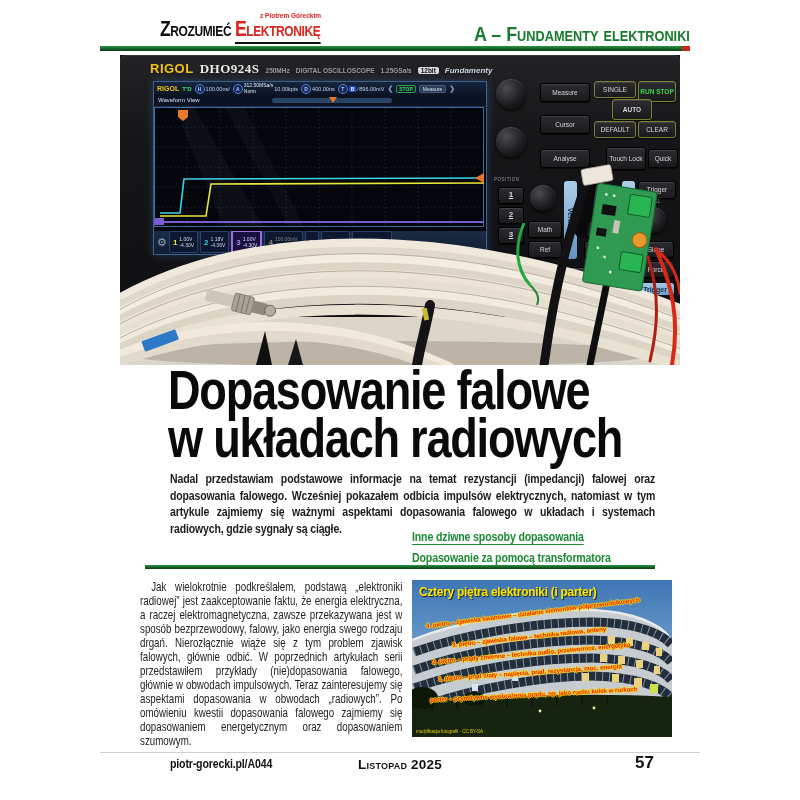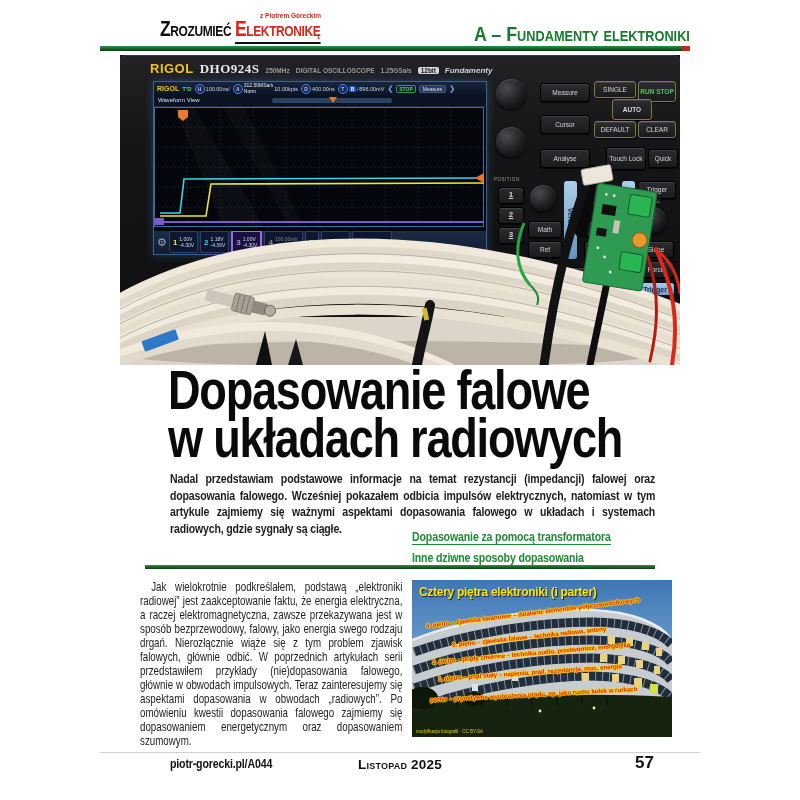--- a/index.html
+++ b/index.html
@@ -372,22 +372,22 @@
     <div>Dopasowanie falowe</div>
     <div>w układach radiowych</div>
   </div>
 
   <div class="lead">Nadal przedstawiam podstawowe informacje na temat rezystancji (impedancji) falowej oraz dopasowania falowego. Wcześniej pokazałem odbicia impulsów elektrycznych, natomiast w tym artykule zajmiemy się ważnymi aspektami dopasowania falowego w układach i systemach radiowych, gdzie sygnały są ciągłe.</div>
 
   <div class="links">
     <div class="linkcol">
     </div>
     <div class="linkcol right">
+      <a class="link"><span>Inne dziwne sposoby dopasowania</span></a>
       <a class="link"><span>Dopasowanie za pomocą transformatora</span></a>
-      <a class="link"><span>Inne dziwne sposoby dopasowania</span></a>
     </div>
   </div>
 
   <div class="grule2"></div>
 
   <div class="bodycol">
     <p>Jak wielokrotnie podkreślałem, podstawą „elektroniki radiowej” jest zaakceptowanie faktu, że energia elektryczna, a raczej elektromagnetyczna, zawsze przekazywana jest w sposób bezprzewodowy, falowy, jako energia swego rodzaju drgań. Nierozłącznie wiąże się z tym problem zjawisk falowych, głównie odbić. W poprzednich artykułach serii przedstawiłem przykłady (nie)dopasowania falowego, głównie w obwodach impulsowych. Teraz zainteresujemy się aspektami dopasowania w obwodach „radiowych”. Po omówieniu kwestii dopasowania falowego zajmiemy się dopasowaniem energetycznym oraz dopasowaniem szumowym.</p>
   </div>
 
   <div class="inset">

